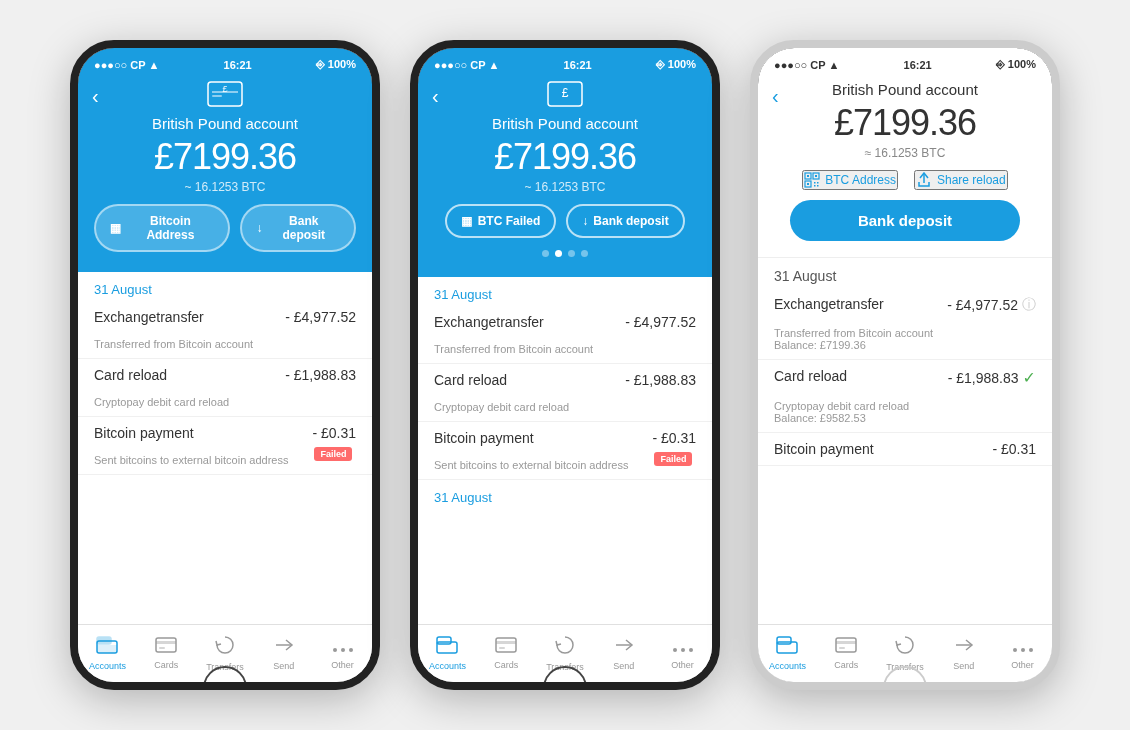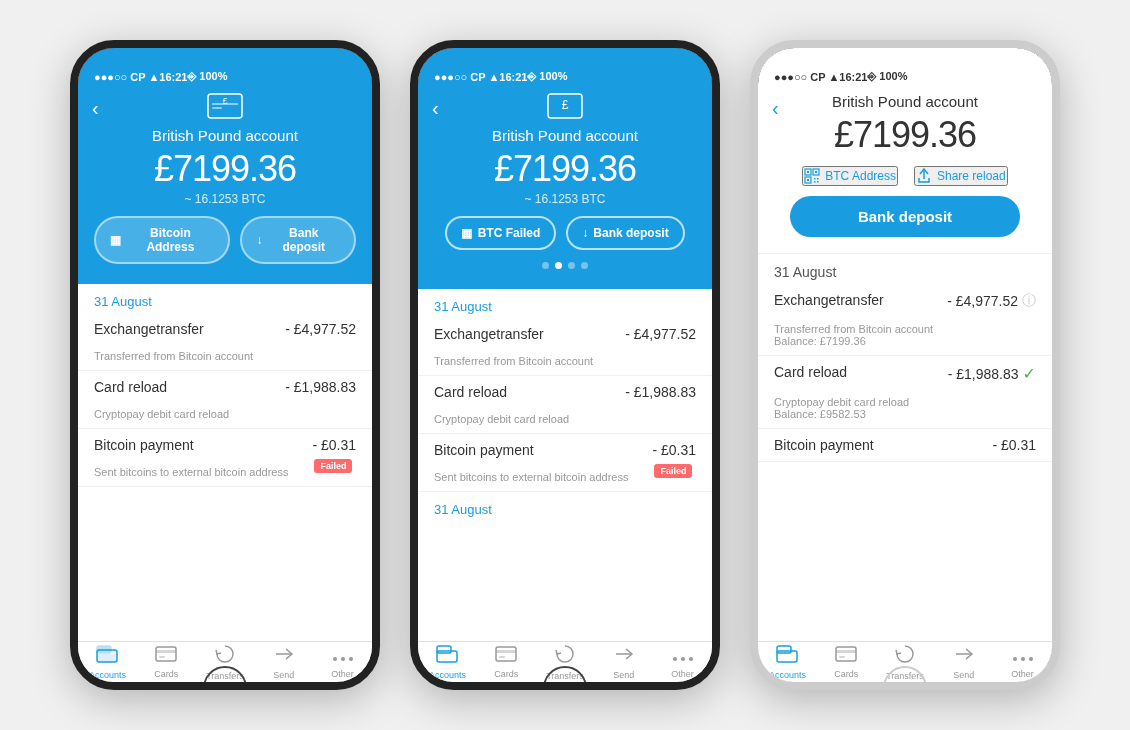--- a/index.html
+++ b/index.html
@@ -35,22 +35,23 @@
       flex: 1;
       display: flex;
       flex-direction: column;
       overflow: hidden;
       border-radius: 36px;
     }
     
     .status-bar {
       background: #1a9de0;
       display: flex;
+      justify-content: space-between;
       align-items: center;
-      padding: 22px 16px 4px;
+      padding: 10px 16px 4px;
       font-size: 11px;
       color: white;
       font-weight: 600;
     }
     .status-bar.light {
       background: #fff;
       color: #333;
     }
     .status-left { display: flex; align-items: center; gap: 3px; }
     .status-right { display: flex; align-items: center; gap: 4px; font-size: 11px; }
@@ -214,21 +215,21 @@
     }
     
     .bottom-nav {
       position: absolute;
       bottom: 0;
       left: 0;
       right: 0;
       background: #fff;
       border-top: 1px solid #e0e0e0;
       display: flex;
-      height: 41px;
+      height: 58px;
       align-items: center;
     }
     .nav-item {
       flex: 1;
       display: flex;
       flex-direction: column;
       align-items: center;
       justify-content: center;
       gap: 2px;
       cursor: pointer;
@@ -527,20 +528,21 @@
         <span>16:21</span>
         <span class="status-right">
           <span>⎆ 100%</span>
         </span>
       </div>
 
       <div class="header-white">
         <span class="back-btn dark">‹</span>
         <div class="account-title dark">British Pound account</div>
         <div class="balance-amount dark">£7199.36</div>
+        <div class="balance-btc dark">≈ 16.1253 BTC</div>
 
         <div class="white-action-buttons">
           <button class="white-action-btn">
             <svg width="16" height="16" viewBox="0 0 16 16" fill="none">
               <rect x="1" y="1" width="6" height="6" stroke="#1a9de0" stroke-width="1.2" fill="none"></rect>
               <rect x="9" y="1" width="6" height="6" stroke="#1a9de0" stroke-width="1.2" fill="none"></rect>
               <rect x="1" y="9" width="6" height="6" stroke="#1a9de0" stroke-width="1.2" fill="none"></rect>
               <rect x="3" y="3" width="2" height="2" fill="#1a9de0"></rect>
               <rect x="11" y="3" width="2" height="2" fill="#1a9de0"></rect>
               <rect x="3" y="11" width="2" height="2" fill="#1a9de0"></rect>

